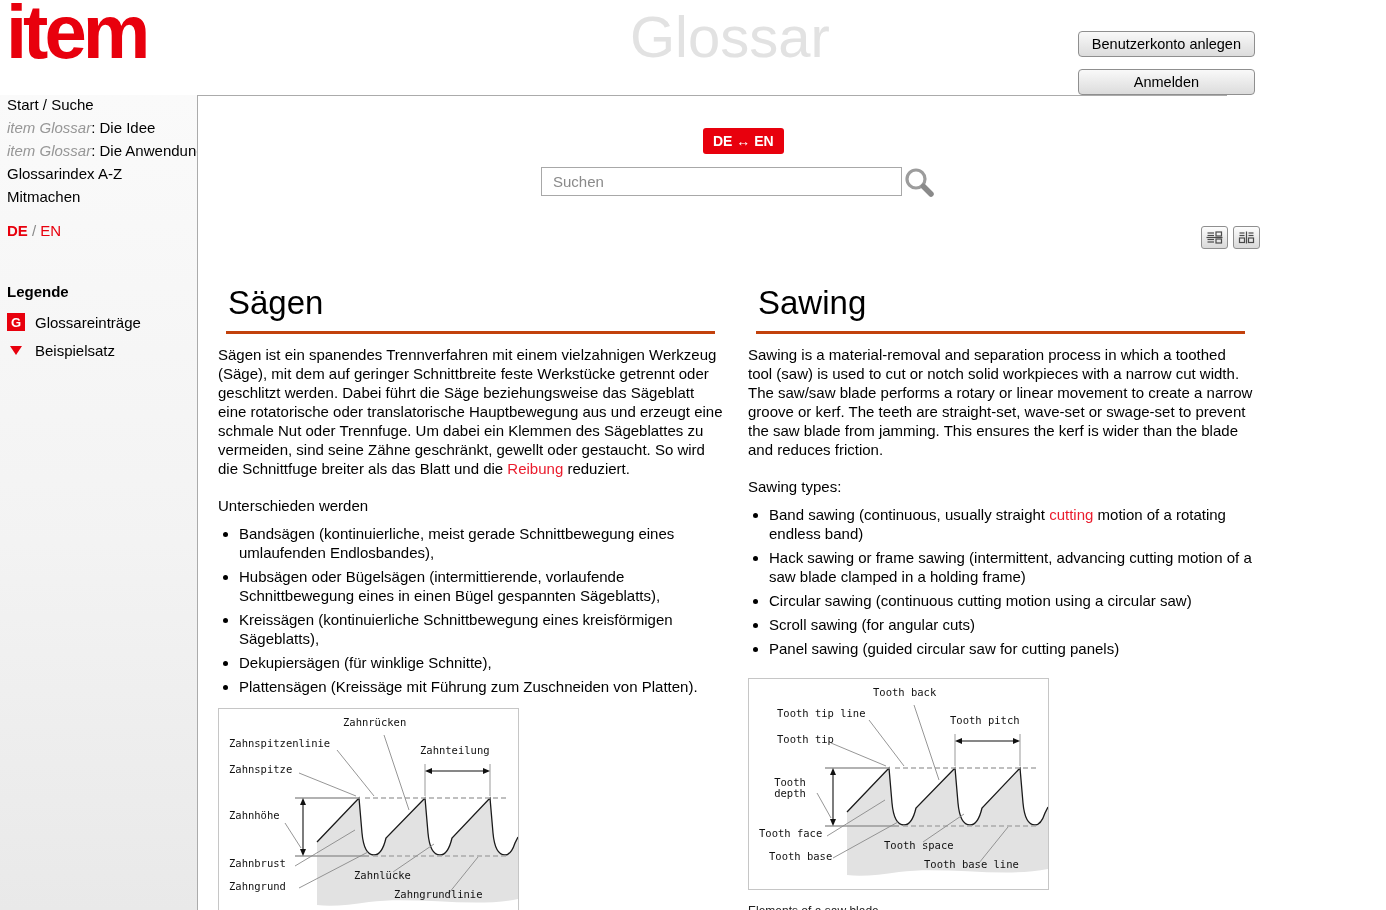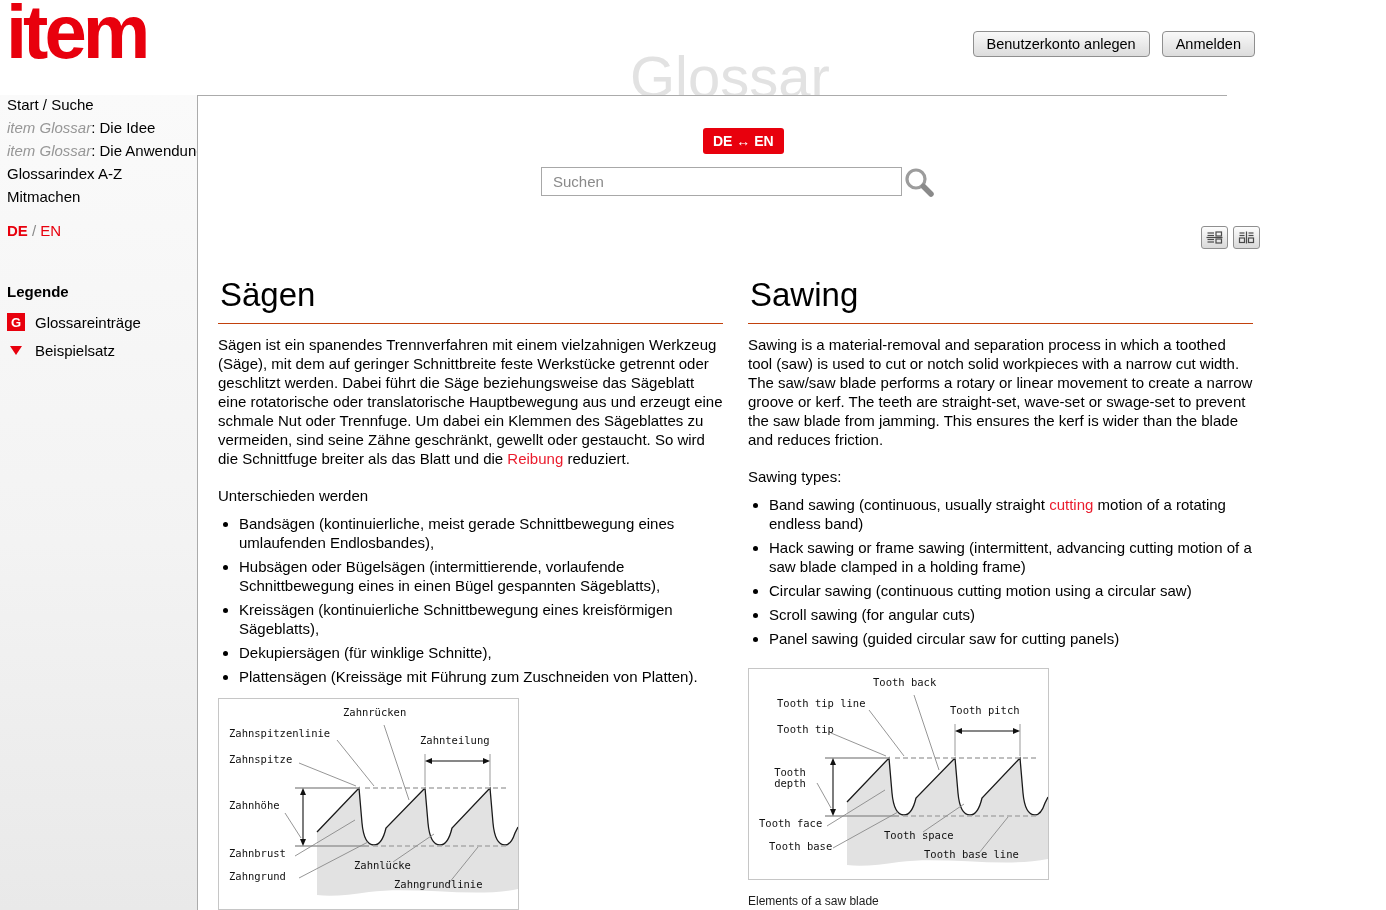--- a/index.html
+++ b/index.html
@@ -4,22 +4,22 @@
 <style>
   :root{ --brand-red:#e8000d; --link-red:#ea1c2d; }
   *{box-sizing:border-box;}
   html,body{margin:0;padding:0;}
   body{font-family:"Liberation Sans",sans-serif;background:#fff;}
   .page{position:relative;width:1386px;height:910px;overflow:hidden;background:#fff;}
 
   
   .logo{position:absolute;left:6px;top:-6px;font-size:76px;font-weight:bold;
         color:var(--brand-red);letter-spacing:-4px;line-height:1;cursor:pointer;}
-  .page-title{position:absolute;left:630px;top:2px;font-size:58px;color:#e2e2e2;line-height:1.2;margin-top:40px;}
-  .header-buttons{position:absolute;top:31px;right:131px;display:flex;gap:12px;}
+  .page-title{position:absolute;left:630px;top:2px;font-size:58px;color:#e2e2e2;line-height:1.2;}
+  .header-buttons{position:absolute;top:31px;right:131px;display:flex;gap:12px;flex-direction:column;}
   .hbtn{font-family:"Liberation Sans",sans-serif;font-size:14.5px;color:#000;
         padding:4px 13px;border:1px solid #8f8f8f;border-radius:4px;
         background:linear-gradient(#f9f9f9,#dcdcdc);cursor:pointer;white-space:nowrap;}
 
   
   .sidebar-bg{position:absolute;left:0;top:95px;width:197px;bottom:0;
               background:linear-gradient(180deg,#fafafa 0%,#f3f3f3 55%,#e9e9e9 100%);}
   .sidebar{position:absolute;left:7px;top:97px;width:190px;font-size:15px;color:#000;}
   .nav-item{margin-bottom:8px;line-height:15px;cursor:pointer;white-space:nowrap;}
   .nav-prefix{font-style:italic;color:#979797;text-align:right;}
@@ -46,22 +46,22 @@
   .search-input::placeholder{color:#8a8a8a;opacity:1;}
   .search-btn{position:absolute;left:703px;top:67px;background:none;border:none;padding:2px;cursor:pointer;}
   .view-toggles{position:absolute;left:1003px;top:130px;display:flex;gap:5px;}
   .vt{width:27px;height:23px;border:1px solid #8f8f8f;border-radius:3px;padding:0;
       background:linear-gradient(#fdfdfd,#d9d9d9);display:flex;align-items:center;justify-content:center;cursor:pointer;}
 
   
   .col{position:absolute;top:181px;width:505px;color:#000;}
   .col-de{left:20px;}
   .col-en{left:550px;}
-  .col h2{font-size:33px;font-weight:400;margin:0;padding:0 0 10px 2px;
-          border-bottom:1px solid #c2410c;line-height:1.1;}
+  .col h2{font-size:33px;font-weight:400;margin:8px;padding:0 0 10px 2px;
+          border-bottom:3px solid #c2410c;line-height:1.1;}
   .body-text{font-size:15px;line-height:19px;margin:11px 0 0;}
   .intro{font-size:15px;line-height:19px;margin:18px 0 0;}
   .red-link{color:var(--link-red);text-decoration:none;cursor:pointer;}
   ul.body-text{margin:9px 0 0;padding-left:21px;}
   ul.body-text li{margin-bottom:5px;}
 
   
   .fig{position:relative;width:301px;height:212px;margin:12px 0 0;background:#fff;border:1px solid #c6c6c6;}
   .col-en .fig{margin-top:20px;}
   .fig svg{position:absolute;left:0;top:0;}

